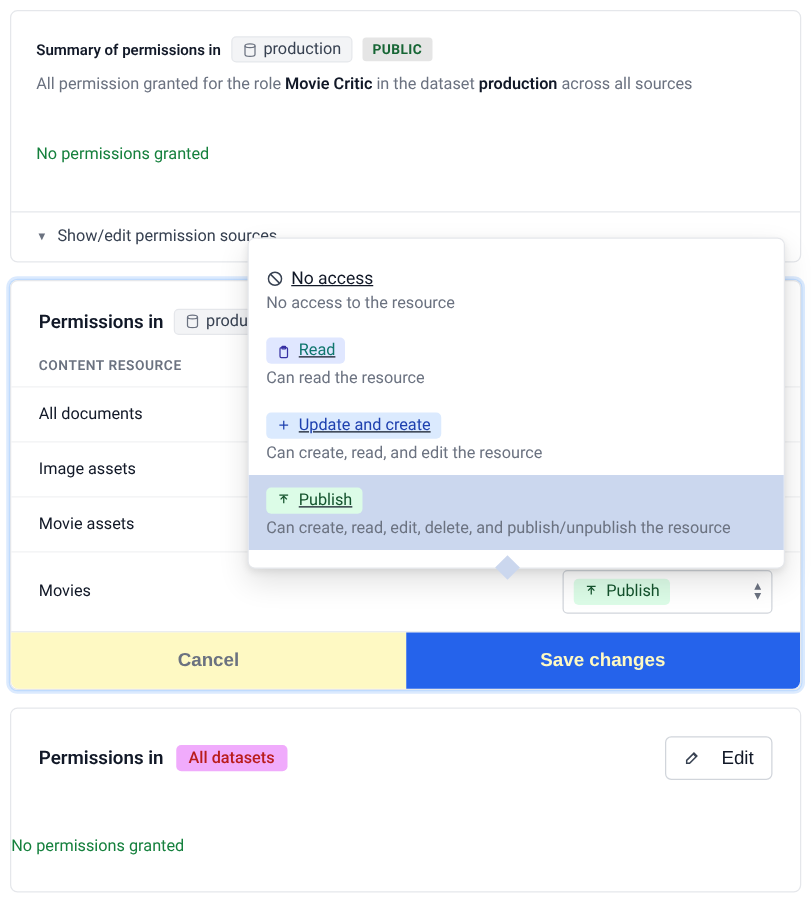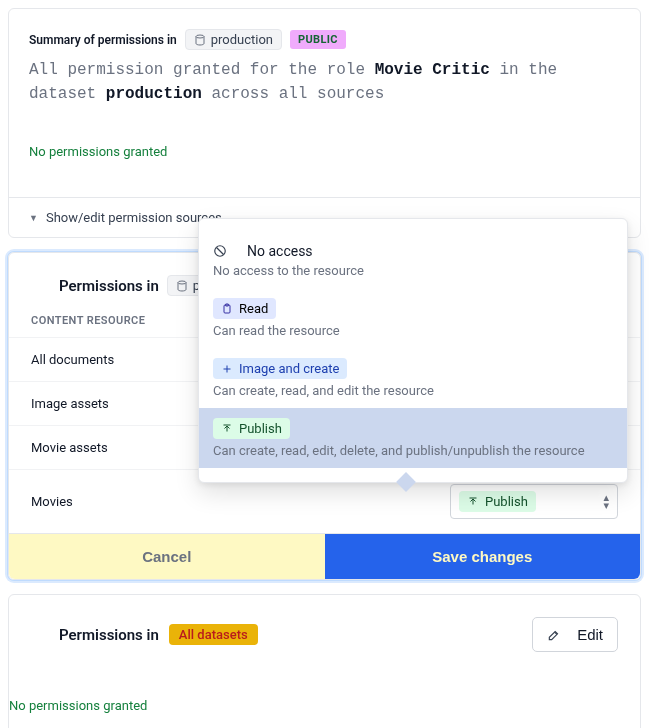--- a/index.html
+++ b/index.html
@@ -23,31 +23,31 @@
   .title-row { display: flex; align-items: center; gap: 8px; flex-wrap: wrap; }
   .title-text { font-size: 12px; font-weight: 650; }
   .chip {
     display: inline-flex; align-items: center; gap: 5px;
     background: #f3f4f6; border: 1px solid #e5e7eb; border-radius: 4px;
     padding: 2px 8px; font-size: 13px; color: #374151;
   }
   .chip svg { width: 12px; height: 12px; }
   .badge-public {
     display: inline-flex; align-items: center;
-    background: #f0abfc; color: #166534;
+    background: #e5e5e5; color: #166534;
     font-size: 11px; font-weight: 700; letter-spacing: .03em;
     padding: 3px 8px; border-radius: 3px;
   }
   .badge-datasets {
     display: inline-flex; align-items: center;
-    background: #eab308; color: #b91c1c;
+    background: #f0abfc; color: #b91c1c;
     font-size: 13px; font-weight: 500;
     padding: 3px 10px; border-radius: 4px;
   }
-  .subtext { color: #6b7280; margin-top: 8px; font-size: 16px; line-height: 1.5; font-family: Liberation Mono, monospace; }
+  .subtext { color: #6b7280; margin-top: 8px; font-size: 13px; line-height: 1.5; }
   .subtext b { color: #111827; font-weight: 600; }
   .empty {
     color: #15803d; text-align: left; padding: 38px 0 28px;
     font-size: 13px;
   }
   .disclosure {
     border-top: 1px solid #e5e7eb;
     padding: 12px 20px;
     font-size: 13px; color: #374151;
     display: flex; align-items: center; gap: 8px;
@@ -63,21 +63,21 @@
     box-shadow: 0 0 0 3px #dbeafe inset 0 0 0 1px #bfdbfe;
     box-shadow: 0 0 0 1px #bfdbfe, 0 0 0 3px #dbeafe;
     margin-bottom: 14px;
     position: relative;
     overflow: visible;
   }
   .perm-head {
     padding: 22px 22px 4px 22px;
     display: flex; align-items: center; gap: 8px;
   }
-  .perm-title { font-size: 15px; font-weight: 650; margin-left: 28px; }
+  .perm-title { font-size: 15px; font-weight: 650; }
   .col-head {
     padding: 14px 22px 10px 22px;
     font-size: 11px; font-weight: 600; letter-spacing: .04em;
     color: #6b7280;
   }
   .row {
     border-top: 1px solid #f1f2f4;
     padding: 14px 22px;
     display: flex; align-items: center; justify-content: space-between;
     font-size: 13px; color: #111827;
@@ -144,32 +144,32 @@
     transform: rotate(45deg);
     z-index: -1;
   }
   .opt {
     padding: 10px 14px 10px 14px;
   }
   .opt.selected {
     background: #cbd7ee;
   }
   .opt-title {
-    display: flex; align-items: center; gap: 20px;
-    font-size: 14px; color: #111827; margin-bottom: 4px;
+    display: flex; align-items: center; gap: 6px;
+    font-size: 14px; color: #111827; margin-bottom: 4px; text-decoration: underline;
   }
   .opt-title svg { width: 14px; height: 14px; }
   .opt-desc { font-size: 13px; color: #6b7280; }
   .opt-pill {
     display: inline-flex; align-items: center; gap: 6px;
     border-radius: 4px; padding: 3px 8px;
     font-size: 13px;
   }
   .opt-pill svg { width: 12px; height: 12px; }
-  .pill-read { background: #e0e7ff; color: #000000; }
+  .pill-read { background: #e0e7ff; color: #0f766e; align-items: flex-end; }
   .pill-update { background: #dbeafe; color: #1e40af; }
   .pill-publish { background: #dcfce7; color: #14532d; }
 </style>
 </head>
 <body>
 
 <div class="panel">
   <div class="panel-inner">
     <div class="title-row">
       <span class="title-text">Summary of permissions in</span>
@@ -261,21 +261,21 @@
       </div>
       <div class="opt-desc">Can read the resource</div>
     </div>
     <div class="opt">
       <div class="opt-title">
         <span class="opt-pill pill-update">
           <svg viewBox="0 0 24 24" fill="none" stroke="#1e40af" stroke-width="2">
               <path d="M12 5v14"></path>
               <path d="M5 12h14"></path>
             </svg>
-          <span>Image and create</span>
+          <span>Update and create</span>
         </span>
       </div>
       <div class="opt-desc">Can create, read, and edit the resource</div>
     </div>
     <div class="opt selected">
       <div class="opt-title">
         <span class="opt-pill pill-publish">
           <svg viewBox="0 0 24 24" fill="none" stroke="#14532d" stroke-width="2">
               <path d="M12 17V7"></path>
               <path d="M7 11l5-5 5 5"></path>

